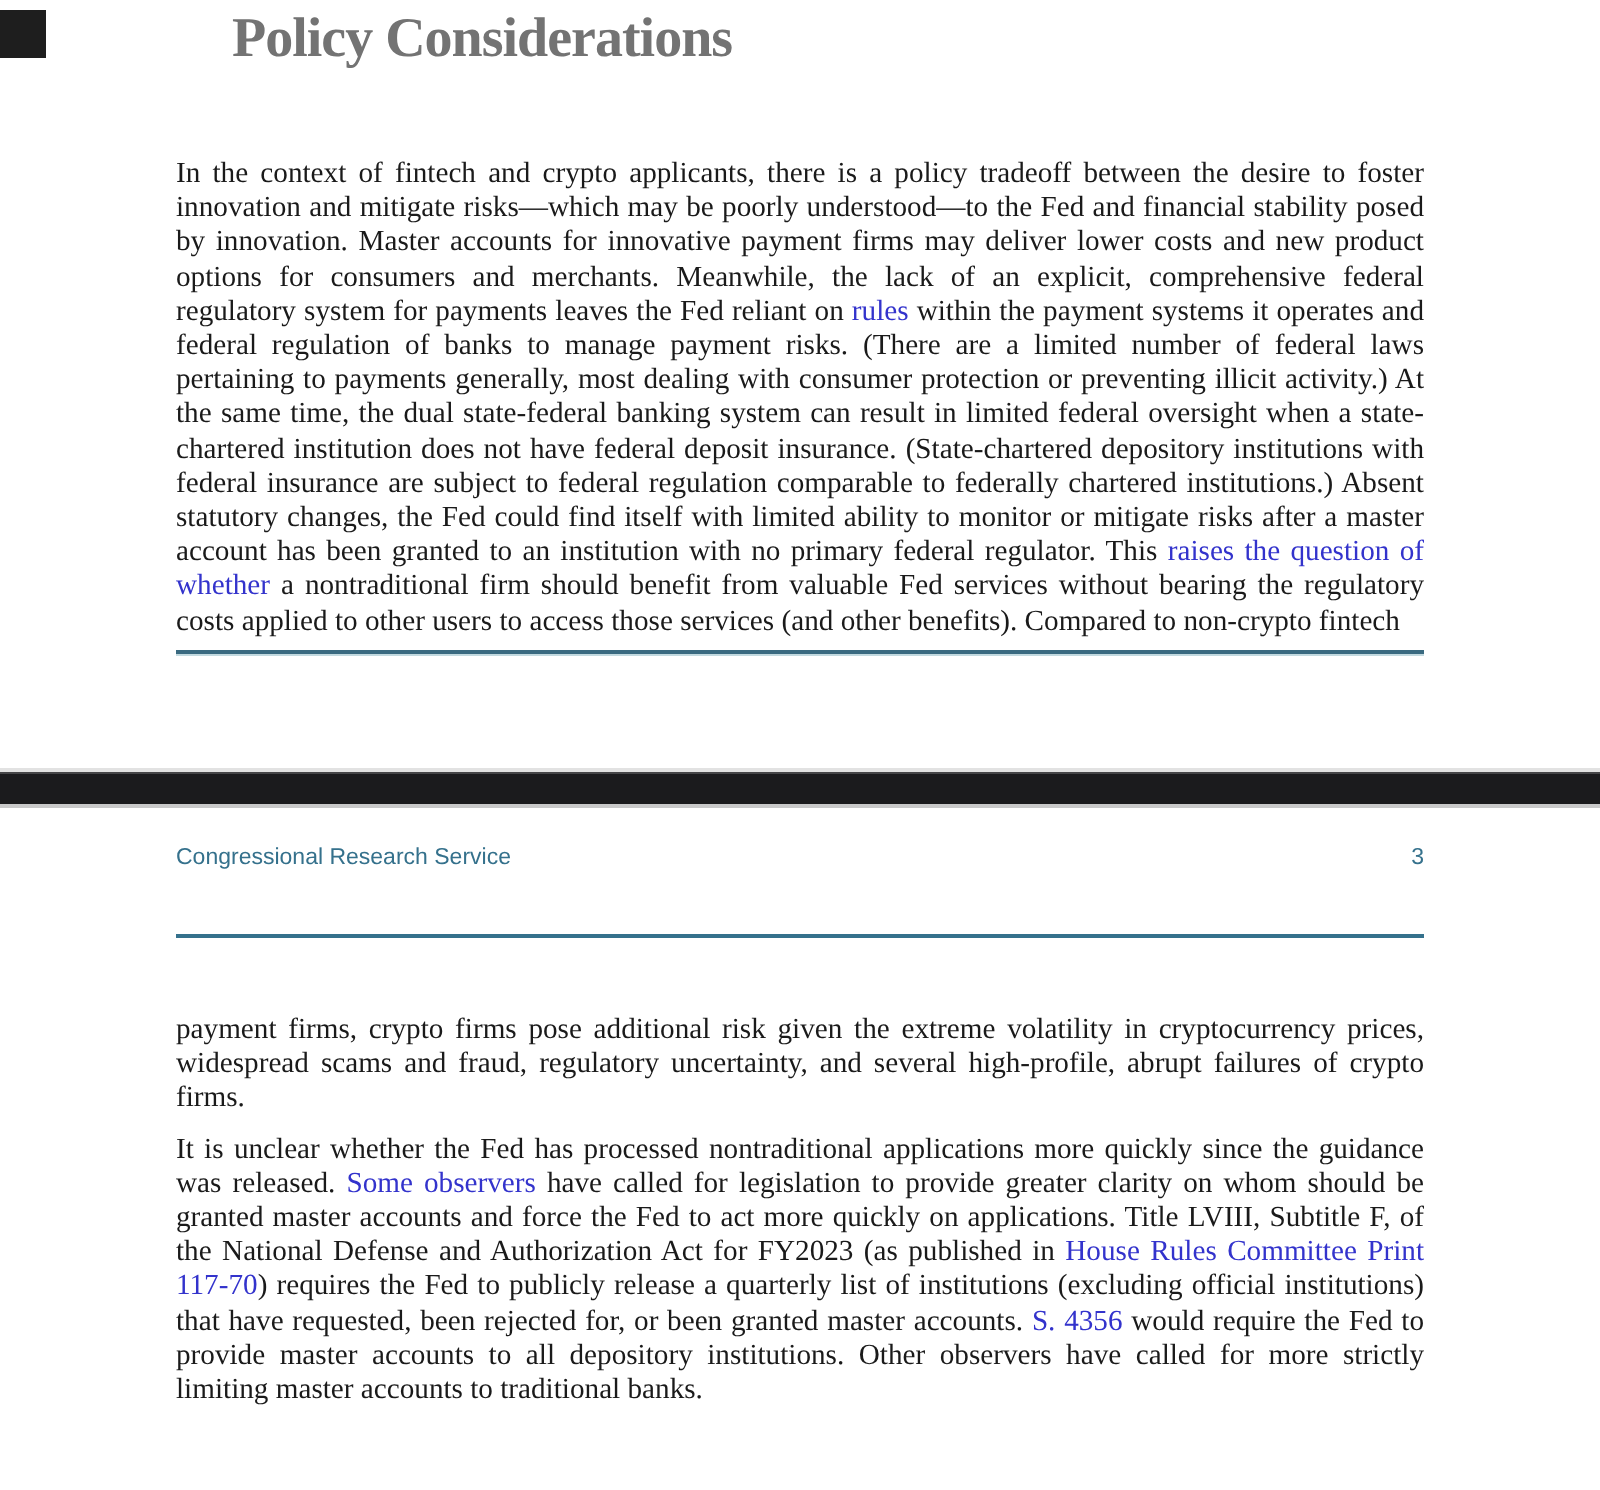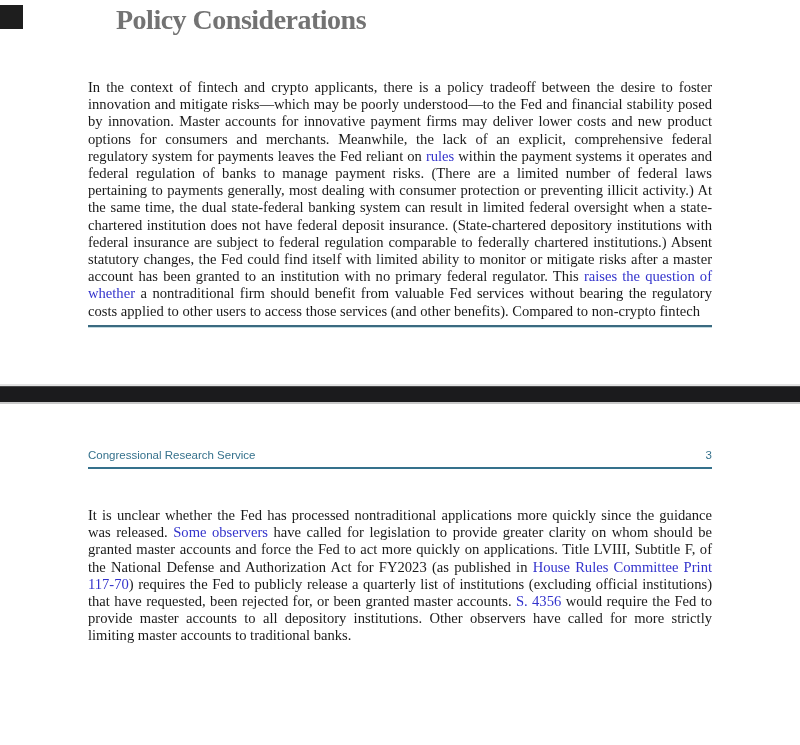--- a/index.html
+++ b/index.html
@@ -43,21 +43,21 @@
   .footnote-rule{top:325px;background:var(--rule-color);box-shadow:0 1px 0 rgba(120,170,185,0.45);}
 
   .page-band{
     position:absolute;left:0;top:386px;width:800px;height:16px;
     background:var(--band-color);
     border-top:1px solid #454547;
     box-shadow:0 -2px 0 #e2e2e2, 0 2px 0 #c9c9c9;
   }
 
   .footer-row{
-    position:absolute;left:88px;top:449px;width:624px;
+    position:absolute;left:88px;top:423px;width:624px;
     display:flex;justify-content:space-between;align-items:flex-end;
     font-family:"Liberation Sans","DejaVu Sans",sans-serif;
     font-size:11.5px;color:var(--accent);
   }
   .footer-rule{top:467px;background:var(--accent);}
 </style>
 </head>
 <body>
 
 <div class="corner-mark"></div>
@@ -70,14 +70,15 @@
 
 <div class="page-band"></div>
 
 <div class="footer-row">
   <span>Congressional Research Service</span>
   <span>3</span>
 </div>
 <div class="rule footer-rule"></div>
 
 <div class="body-col p-bottom-wrap">
+  <p class="doc-paragraph">payment firms, crypto firms pose additional risk given the extreme volatility in cryptocurrency prices, widespread scams and fraud, regulatory uncertainty, and several high-profile, abrupt failures of crypto firms.</p>
   <p class="doc-paragraph"><span class="plainseg">It is unclear whether the Fed has processed nontraditional applications more quickly since the guidance was released. </span><span class="doclink">Some observers</span><span class="plainseg"> have called for legislation to provide greater clarity on whom should be granted master accounts and force the Fed to act more quickly on applications. Title LVIII, Subtitle F, of the National Defense and Authorization Act for FY2023 (as published in </span><span class="doclink">House Rules Committee Print 117-70</span><span class="plainseg">) requires the Fed to publicly release a quarterly list of institutions (excluding official institutions) that have requested, been rejected for, or been granted master accounts. </span><span class="doclink">S. 4356</span><span class="plainseg"> would require the Fed to provide master accounts to all depository institutions. Other observers have called for more strictly limiting master accounts to traditional banks.</span></p>
 </div>
 
 </body></html>

